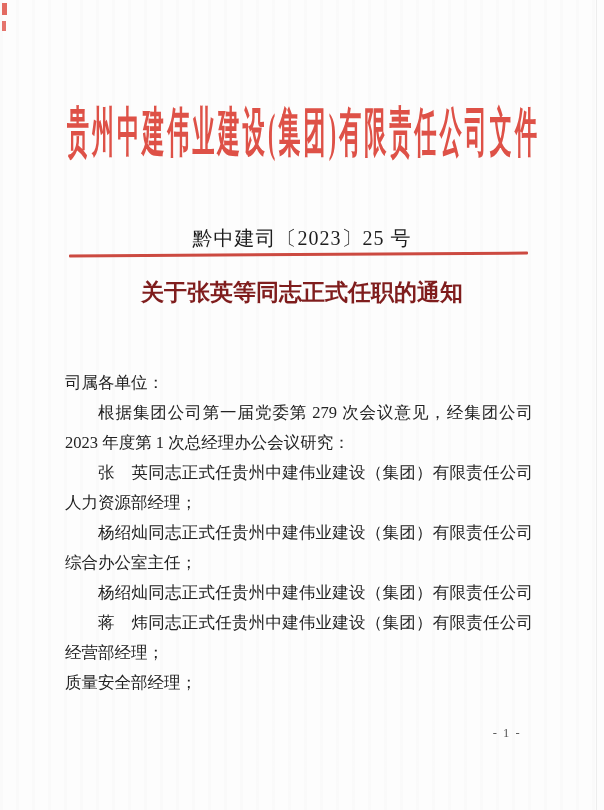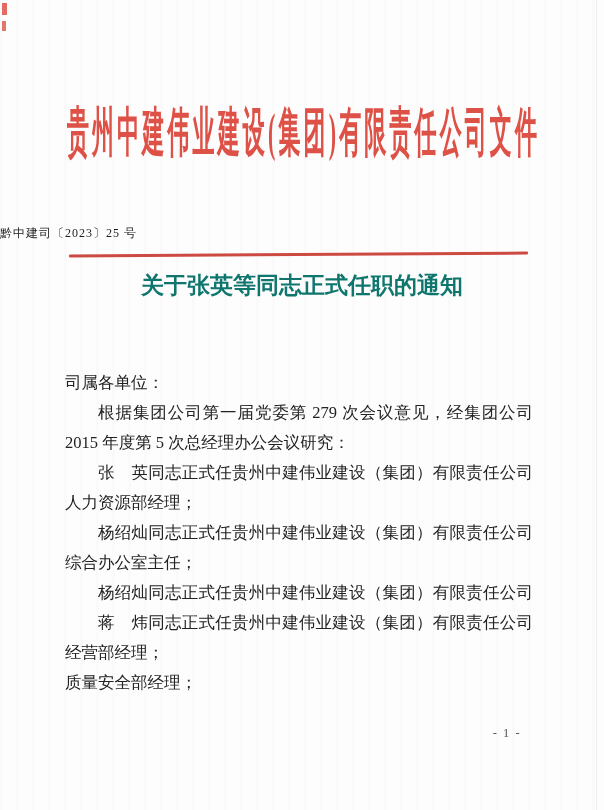--- a/index.html
+++ b/index.html
@@ -62,43 +62,44 @@
     font-weight: bold;
     white-space: nowrap;
     text-align: justify;
     text-align-last: justify;
   }
   .doc-number {
     position: absolute;
     top: 225px;
     left: 0;
     width: 100%;
-    font-size: 12px;
+    text-align: center;
+    font-size: 20px;
     letter-spacing: 1px;
     color: #1d1d1d;
   }
   .red-rule {
     position: absolute;
     top: 253px;
     left: 69px;
     width: 459px;
     height: 2.5px;
     border-radius: 1px;
     transform: rotate(-0.35deg);
   }
   .doc-title {
     position: absolute;
-    top: 270px;
+    top: 277px;
     left: 0;
     width: 100%;
     margin: 0;
     text-align: center;
     font-size: 23px;
     font-weight: bold;
-    color: #0f766e;
+    color: #7f1d1d;
   }
   .body-text {
     position: absolute;
     top: 368px;
     left: 65px;
     width: 468px;
     font-size: 16.5px;
     line-height: 30px;
   }
   .line {
@@ -136,21 +137,21 @@
   <div class="doc-number">黔中建司〔2023〕25 号</div>
 
   <div class="red-rule" style="background: rgb(204, 74, 65);"></div>
 
   <h1 class="doc-title">关于张英等同志正式任职的通知</h1>
 
   <div class="body-text">
     <p class="line">司属各单位：</p>
 
     <p class="line indent just">根据集团公司第一届党委第 279 次会议意见，经集团公司</p>
-    <p class="line">2015 年度第 5 次总经理办公会议研究：</p>
+    <p class="line">2023 年度第 1 次总经理办公会议研究：</p>
 
     <p class="line indent just">张　英同志正式任贵州中建伟业建设（集团）有限责任公司</p>
     <p class="line">人力资源部经理；</p>
 
     <p class="line indent just">杨绍灿同志正式任贵州中建伟业建设（集团）有限责任公司</p>
     <p class="line">综合办公室主任；</p>
 
     <p class="line indent just">杨绍灿同志正式任贵州中建伟业建设（集团）有限责任公司</p>
     <p class="line indent just">蒋　炜同志正式任贵州中建伟业建设（集团）有限责任公司</p>
 

